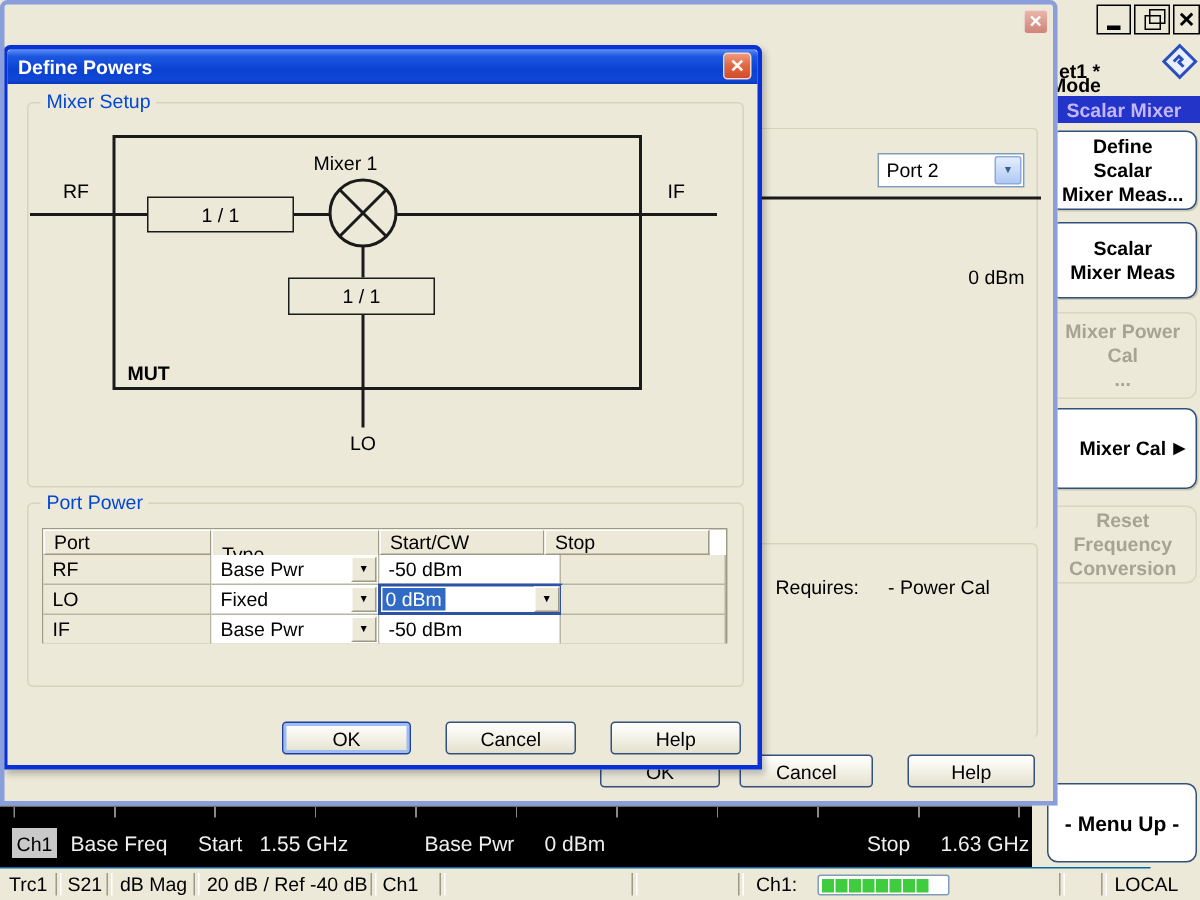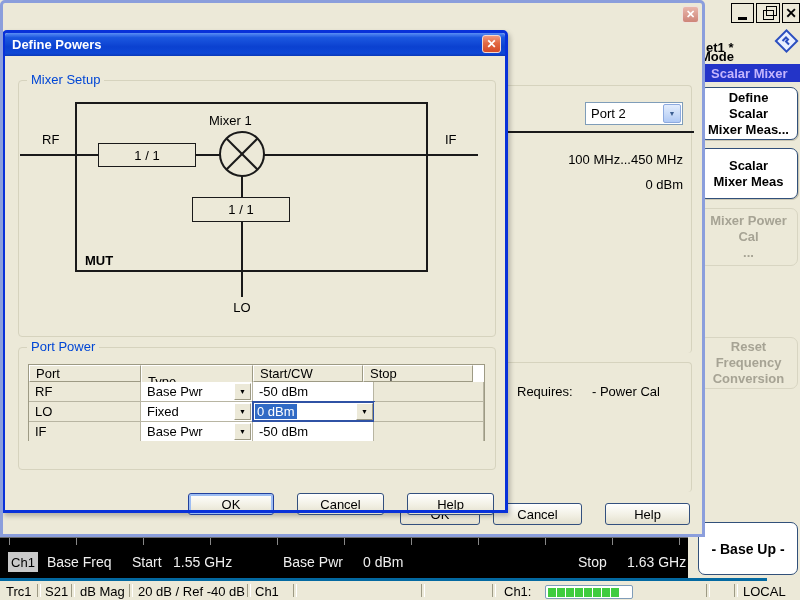--- a/index.html
+++ b/index.html
@@ -73,21 +73,21 @@
   }
   #ch1-chip{
     position:absolute;left:8px;top:16px;width:30px;height:20px;background:#C9C9C9;color:#000;
     display:flex;align-items:center;justify-content:center;font-size:13px;
   }
   .cbar-text{position:absolute;top:16px;height:20px;line-height:20px;color:#EFEFEF;font-size:14px;white-space:nowrap;}
 
   
   #status-bar{
     position:absolute;left:0;top:578px;width:767px;height:22px;background:var(--desktop-bg);
-    border-top:3px solid #0369a1;box-sizing:border-box;font-size:13px;
+    border-top:1px solid #0369a1;box-sizing:border-box;font-size:13px;
   }
   .sbar-text{position:absolute;top:3px;height:16px;line-height:16px;white-space:nowrap;}
   .statsep{position:absolute;top:3px;bottom:3px;width:2px;border-left:1px solid #9D9A84;border-right:1px solid #fff;}
   #progress-box{
     position:absolute;left:545px;top:4px;width:88px;height:14px;background:#fff;
     border:1px solid #7F9DB9;border-radius:2px;box-sizing:border-box;display:flex;align-items:center;padding-left:2px;gap:1px;
   }
   #progress-box .seg{display:block;width:8px;height:9px;background:var(--progress-green,#3FCC3F);}
 
   
@@ -130,21 +130,21 @@
     position:absolute;left:3px;top:3px;width:500px;height:23px;
     background:linear-gradient(180deg,#5A8EF4 0%,#1B57E0 20%,#0B41D0 60%,#0E47D6 88%,#0A38B8 100%);
     display:flex;align-items:center;padding-left:7px;box-sizing:border-box;border-radius:3px 3px 0 0;z-index:21;
   }
   #dlg-close{
     position:absolute;right:4px;top:2px;width:19px;height:18px;border-radius:3px;
     background:linear-gradient(180deg,#F0997F 0%,#E26A43 45%,var(--close-button,#D44A28) 100%);
     border:1px solid #F3D8CE;color:#fff;font-weight:bold;font-size:12px;
     display:flex;align-items:center;justify-content:center;box-sizing:border-box;
   }
-  #dlg-body{position:absolute;left:3px;top:26px;width:500px;height:454px;z-index:21;margin-top:12px;}
+  #dlg-body{position:absolute;left:3px;top:26px;width:500px;height:454px;z-index:21;}
 
   
   #mut-rect{position:absolute;left:70px;top:34px;width:353px;height:170px;border:2px solid #1A1A1A;box-sizing:border-box;}
   #rfif-line{position:absolute;left:15px;top:86px;width:458px;height:2px;background:#1A1A1A;}
   #lo-line{position:absolute;left:236px;top:108px;width:2px;height:121px;background:#1A1A1A;}
   .ratio-box{
     position:absolute;background:var(--desktop-bg);border:1px solid #1A1A1A;
     display:flex;align-items:center;justify-content:center;font-size:13px;box-sizing:border-box;
   }
   #mixer-circle{position:absolute;left:213px;top:62px;width:48px;height:48px;}
@@ -211,29 +211,33 @@
       <div class="skline">Scalar</div>
       <div class="skline">Mixer Meas</div>
     </div>
 
     <div class="softkey disabled" style="top:208px;height:58px;">
       <div class="skline">Mixer Power</div>
       <div class="skline">Cal</div>
       <div class="skline">...</div>
     </div>
 
+    <div class="softkey" style="top:272px;height:54px;">
+      <div class="skline">Mixer Cal</div>
+      <span class="arrow">▶</span>
+    </div>
 
     <div class="softkey disabled" style="top:337px;height:52px;">
       <div class="skline">Reset</div>
       <div class="skline">Frequency</div>
       <div class="skline">Conversion</div>
     </div>
 
     <div id="menu-up">
-      <span>- Base Up -</span>
+      <span>- Menu Up -</span>
     </div>
   </div>
 
   <div id="channel-bar">
     <div class="hline"></div>
     <div class="ticks"></div>
     <div id="ch1-chip">Ch1</div>
     <div class="cbar-text" style="left:47px;">Base Freq</div>
     <div class="cbar-text" style="left:132px;">Start</div>
     <div class="cbar-text" style="left:173px;">1.55 GHz</div>
@@ -281,21 +285,20 @@
 
     <div id="port-combo">
       <span class="combo-text">Port 2</span>
       <span class="combo-arrow">
           <span>▼</span>
         </span>
     </div>
 
     <div class="abs" style="left:460px;top:131px;width:234px;height:2px;background:#1A1A1A;"></div>
 
-    <div class="bgtext" style="left:460px;top:152px;width:223px;text-align:right;">100 MHz...450 MHz</div>
     <div class="bgtext" style="left:460px;top:177px;width:223px;text-align:right;">0 dBm</div>
 
     <div class="groupbox" style="left:450px;top:362px;width:242px;height:130px;border-bottom:none;"></div>
     <div class="bgtext" style="left:517px;top:384px;">Requires:</div>
     <div class="bgtext" style="left:592px;top:384px;">- Power Cal</div>
 
     <button class="xp-btn covered" style="left:400px;top:503px;width:80px;height:22px;">
       <span>OK</span>
     </button>
     <button class="xp-btn" style="left:493px;top:503px;width:89px;height:22px;">

